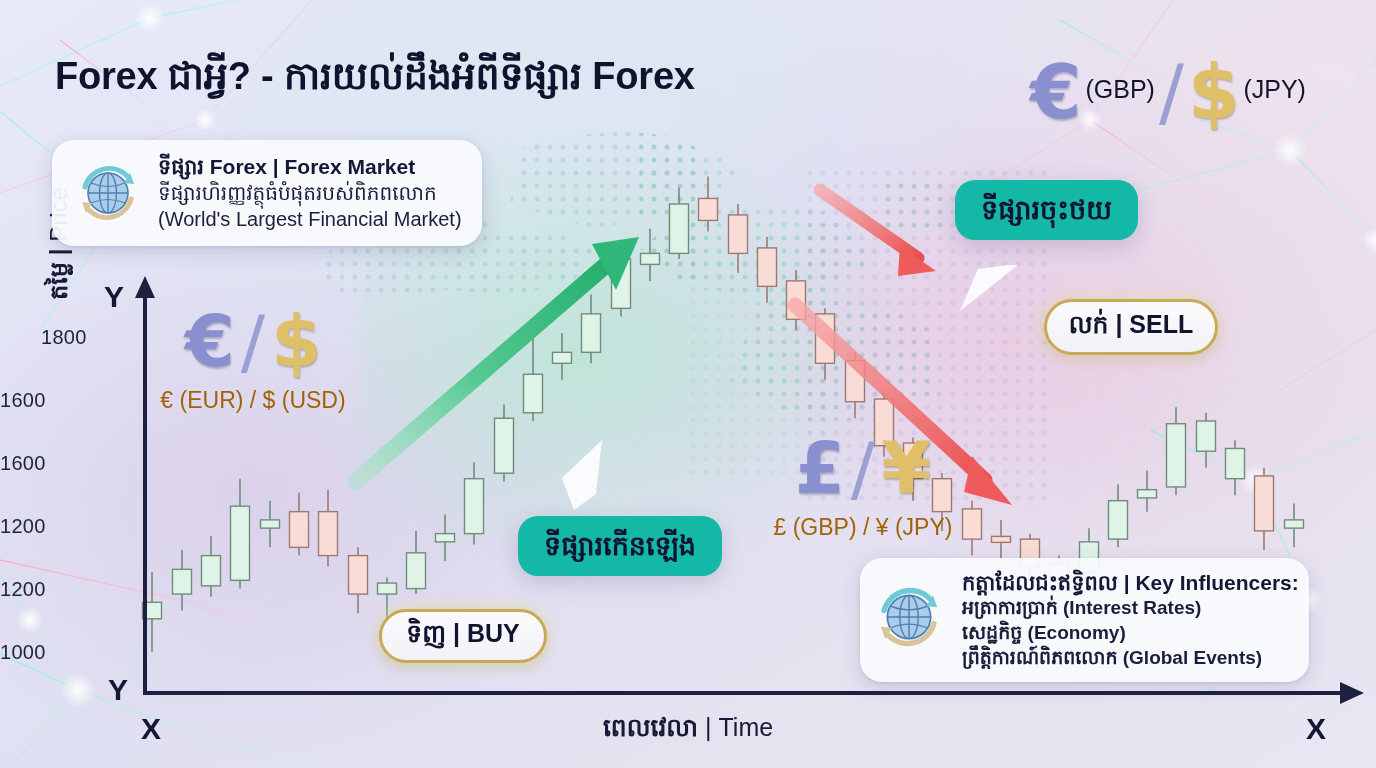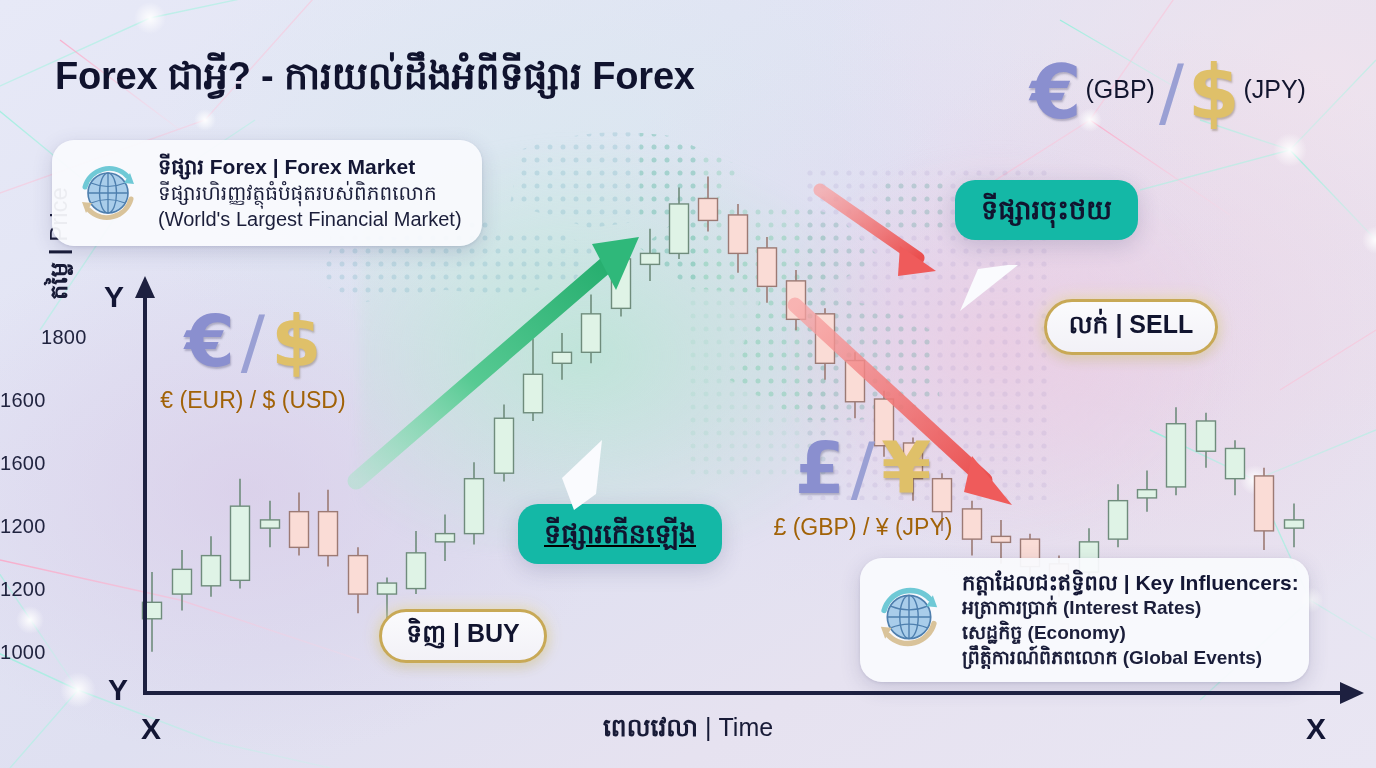--- a/index.html
+++ b/index.html
@@ -386,21 +386,21 @@
 
   <div class="bubble" style="left:955px;top:180px;">
     <div class="kh">ទីផ្សារចុះថយ</div>
   </div>
   <svg style="position:absolute;left:960px;top:265px;width:70px;height:50px;">
     <path d="M48 0 L58 0 L0 46 L18 4 Z" fill="#fafbfe"></path>
   </svg>
 
   <div class="pill" style="left:1044px;top:299px;width:168px;height:50px;">លក់ | SELL</div>
 
-  <div class="bubble" style="left:518px;top:504px;text-decoration:underline;">
+  <div class="bubble" style="left:518px;top:516px;">
     <div class="kh">ទីផ្សារកើនឡើង</div>
   </div>
   <svg style="position:absolute;left:540px;top:432px;width:90px;height:80px;">
     <path d="M34 78 L22 46 L62 8 L56 62 Z" fill="#fafbfe"></path>
   </svg>
 
   <div class="pill" style="left:379px;top:609px;width:162px;height:48px;">ទិញ | BUY</div>
 
   <div class="card" style="left:860px;top:558px;align-items:flex-start;padding:12px 10px;">
     <svg class="globe" width="78" height="78" viewBox="0 0 72 72" style="margin-top:8px;">

